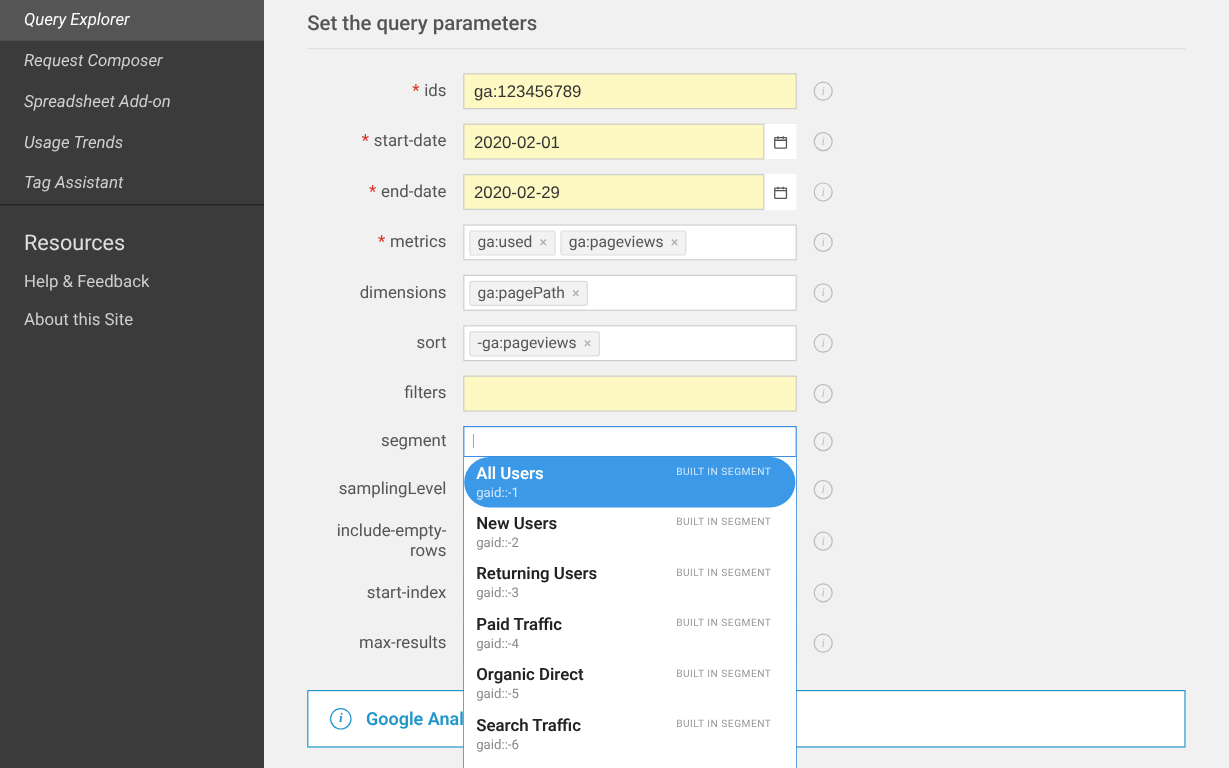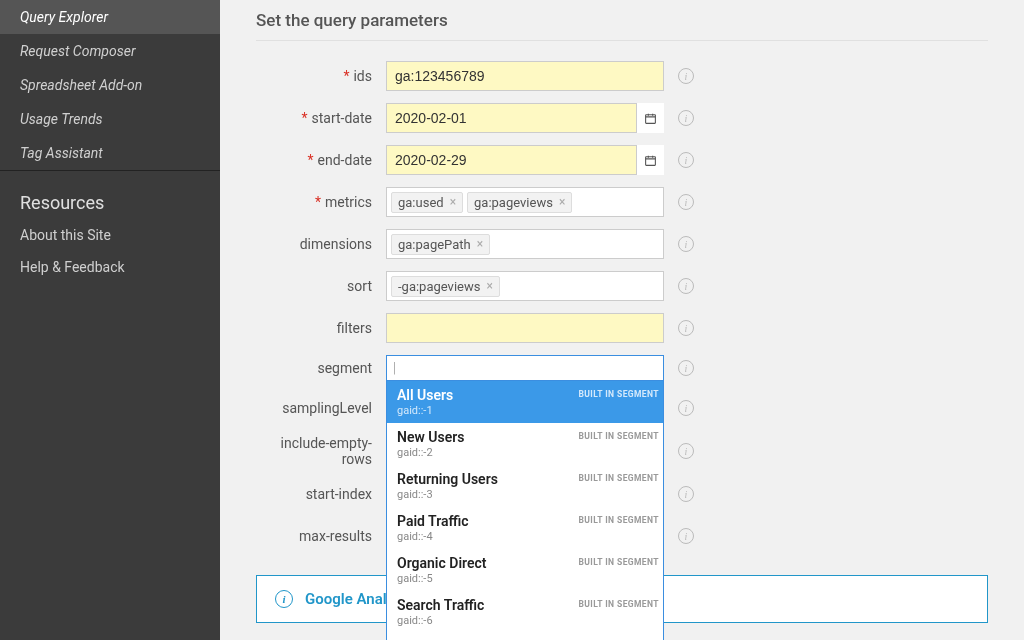--- a/index.html
+++ b/index.html
@@ -168,37 +168,38 @@
     border: 1.5px solid #3b8ee0;
     border-top: none;
     z-index: 100;
     max-height: 260px;
     overflow-y: auto;
   }
   .dd-item {
     padding: 6px 10px;
     cursor: pointer;
     position: relative;
+    border-radius: 21px;
   }
   .dd-item.sel {
     background: #3b99e8;
     color: #fff;
   }
   .dd-name { font-size: 14px; font-weight: 600; }
   .dd-item:not(.sel) .dd-name { color: #222; }
   .dd-sub { font-size: 11px; color: #888; margin-top: 1px; }
   .dd-item.sel .dd-sub { color: #d4e9fb; }
   .dd-badge {
     position: absolute;
-    right: 4px;
+    right: 20px;
     top: 8px;
     font-size: 8.5px;
     letter-spacing: 0.4px;
     color: #999;
-    font-weight: 700;
+    font-weight: 400;
   }
   .dd-item.sel .dd-badge { color: #d4e9fb; }
 
   
   .notice {
     margin-top: 24px;
     border: 1px solid #2196c9;
     background: #fff;
     padding: 14px 18px;
     display: flex;
@@ -230,22 +231,22 @@
   <div id="nav-list">
       <div class="nav-item active">Query Explorer</div>
       <div class="nav-item">Request Composer</div>
       <div class="nav-item">Spreadsheet Add-on</div>
       <div class="nav-item">Usage Trends</div>
       <div class="nav-item">Tag Assistant</div>
     </div>
   <div class="section-divider"></div>
   <div class="section-header">Resources</div>
   <div id="res-list">
+      <div class="res-item">Help &amp; Feedback</div>
       <div class="res-item">About this Site</div>
-      <div class="res-item">Help &amp; Feedback</div>
     </div>
 </div>
 
 <div class="main">
   <div class="title">Set the query parameters</div>
   <hr class="hr">
 
   <div class="form-row">
     <div class="form-label"><span class="req">*</span><span>ids</span></div>
     <div class="field-wrap"><input class="input" value="ga:123456789" style=""></div>

